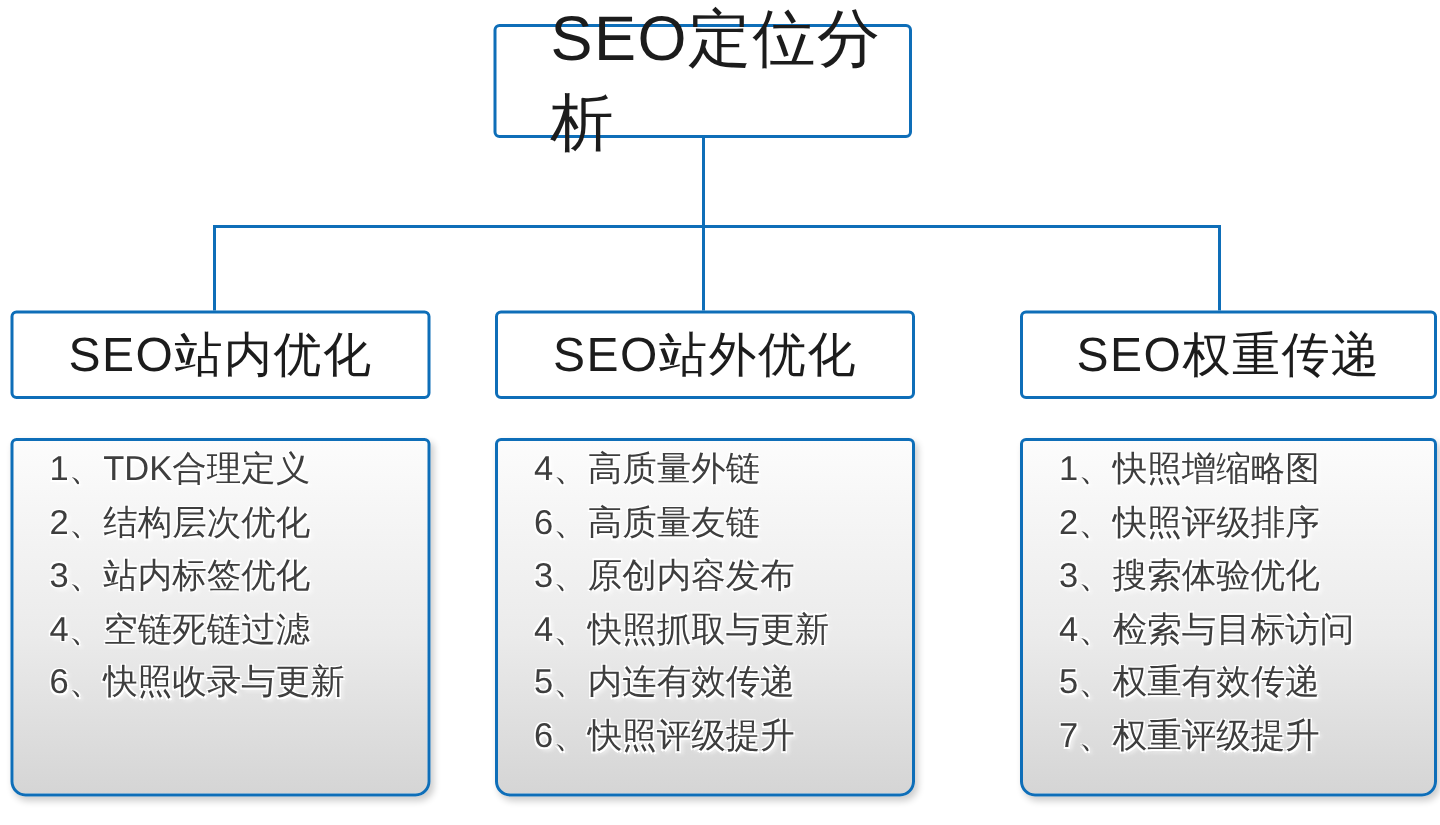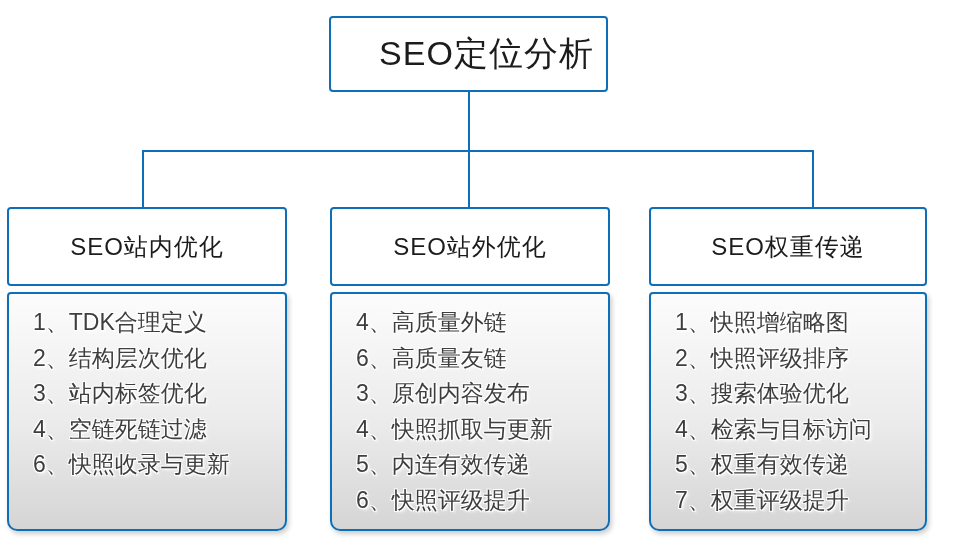--- a/index.html
+++ b/index.html
@@ -21,41 +21,41 @@
   
   .node{
     position:absolute;
     background:#ffffff;
     border:2px solid var(--line-color);
     border-radius:4px;
     display:flex;align-items:center;justify-content:center;
   }
   .root-node{
     left:329px;top:16px;width:279px;height:76px;
-    font-size:34px;color:var(--header-text);
+    font-size:42px;color:var(--header-text);
     letter-spacing:1px;
     padding-left:36px;
   }
   .col-header{
-    top:207px;height:79px;
-    font-size:24px;color:var(--header-text);
+    top:207px;height:59px;
+    font-size:32px;color:var(--header-text);
     letter-spacing:1px;
   }
   .col-body{
     position:absolute;
     top:292px;height:239px;
     border:2px solid var(--line-color);
     border-radius:4px 4px 10px 10px;
     background:linear-gradient(180deg,var(--grad-top) 0%,#ebebeb 55%,var(--grad-bottom) 100%);
     box-shadow:2px 3px 5px rgba(0,0,0,0.20);
-    padding:11px 8px 0 24px;
+    padding:1px 8px 0 24px;
   }
   .col-left{left:7px;width:280px;}
   .col-mid{left:330px;width:280px;}
-  .col-right{left:649px;width:278px;}
+  .col-right{left:680px;width:278px;}
   .item{
     font-size:23px;
     line-height:35.5px;
     color:var(--item-text);
     white-space:nowrap;
     text-shadow:
       -1px -1px 0 #ffffff, 1px -1px 0 #ffffff,
       -1px  1px 0 #ffffff, 1px  1px 0 #ffffff,
        2px  2px 3px rgba(255,255,255,0.9);
   }

